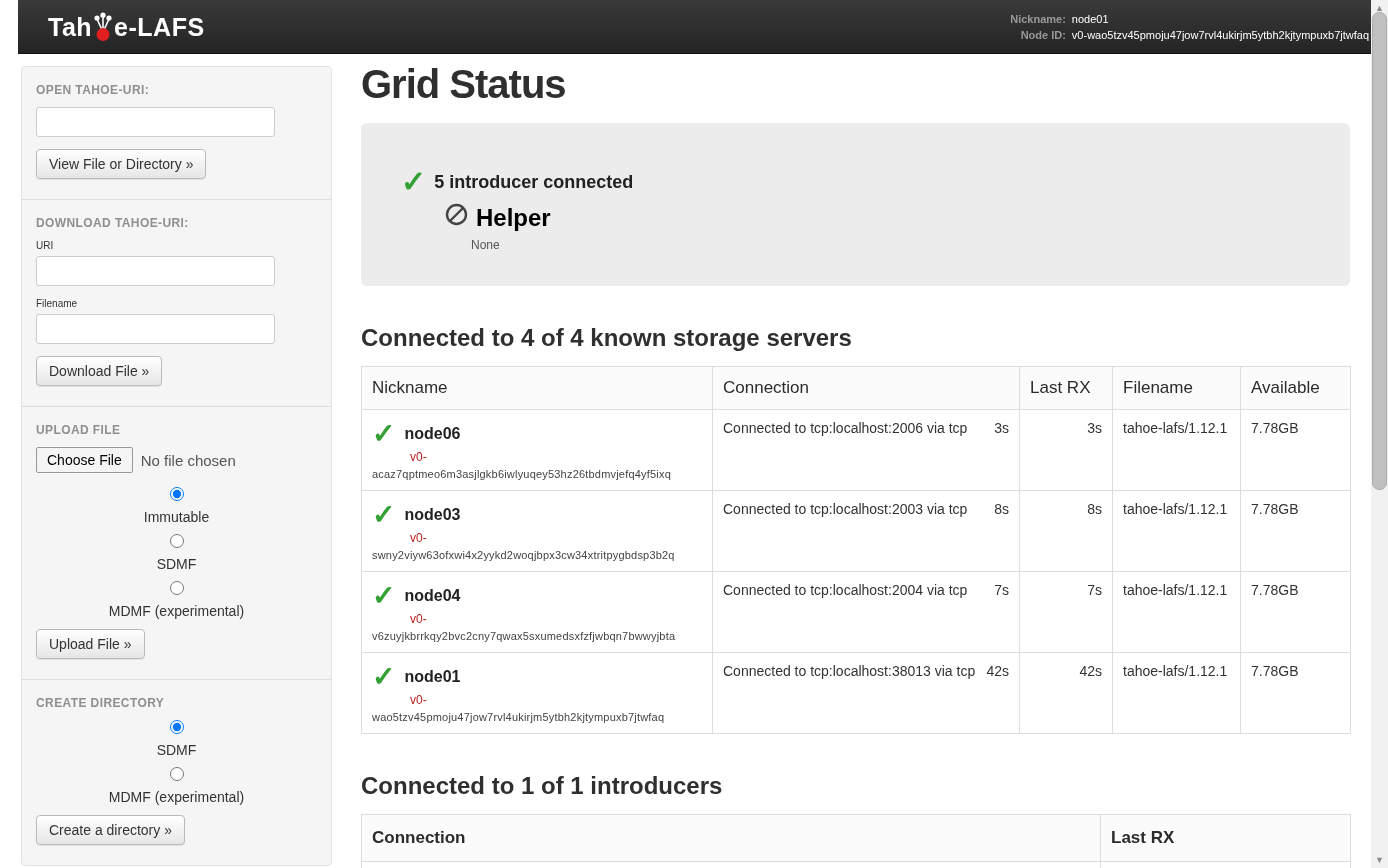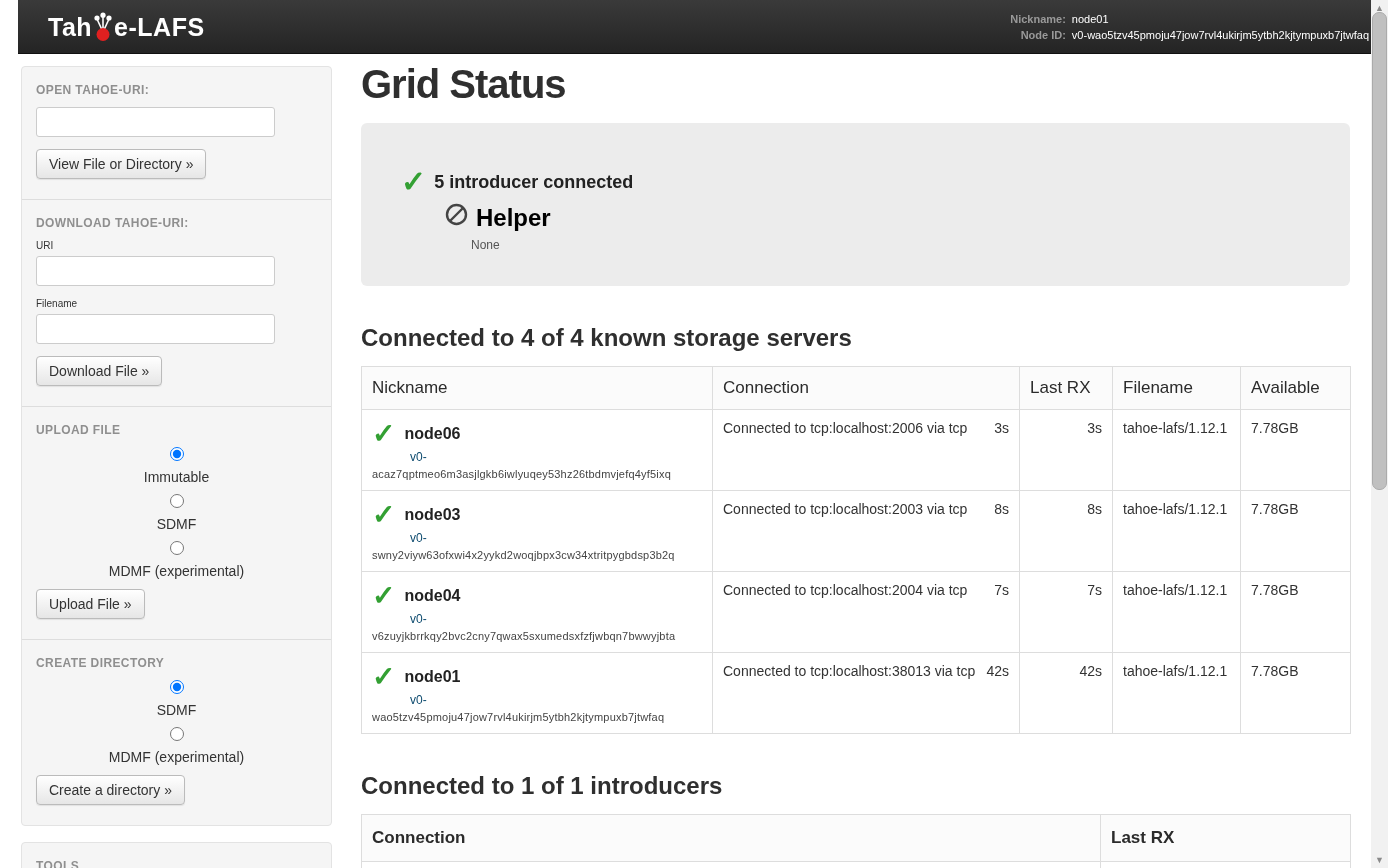--- a/index.html
+++ b/index.html
@@ -67,21 +67,21 @@
   table.grid { border-collapse:collapse; margin-top:14px; width:989px;
     border:1px solid #ddd; table-layout:fixed; }
   table.grid th { font-size:17px; font-weight:normal; color:#2b2b2b; text-align:left;
     padding:11px 10px; background:#fbfbfb; border:1px solid #ddd; }
   table.grid td { border:1px solid #ddd; vertical-align:top; padding:10px;
     font-size:14px; color:#333; }
   .col-nick { width:351px; } .col-conn { width:307px; } .col-rx { width:93px; }
   .col-ver { width:128px; } .col-avail { width:110px; }
   .nick-line { display:flex; align-items:center; gap:9px; }
   .nick-name { font-size:16px; font-weight:bold; color:#222; }
-  .nodeid-prefix { font-size:12px; color:#0c4a6e; margin:2px 0 4px 38px; }
+  .nodeid-prefix { font-size:12px; color:#b91c1c; margin:2px 0 4px 38px; }
   .nodeid-hash { font-size:11px; color:#444; letter-spacing:0.2px; }
   .conn-cell { display:flex; justify-content:space-between; gap:6px; }
   .td-right { text-align:right; }
   td.storage-row-pad { height:77px; }
 
   table.grid2 { border-collapse:collapse; margin-top:14px; width:989px;
     border:1px solid #ddd; table-layout:fixed; }
   table.grid2 th { font-size:17px; font-weight:bold; color:#2b2b2b; text-align:left;
     padding:13px 10px; background:#fbfbfb; border:1px solid #ddd; }
   table.grid2 td { border:1px solid #ddd; vertical-align:top; padding:10px;
@@ -135,20 +135,24 @@
       <div class="side-label">DOWNLOAD TAHOE-URI:</div>
       <div class="field-label">URI</div>
       <input class="txt-input" type="text" value="" style="">
       <div class="field-label">Filename</div>
       <input class="txt-input" type="text" value="" style="">
       <div><button class="btn">Download File »</button></div>
     </div>
 
     <div class="section">
       <div class="side-label">UPLOAD FILE</div>
+      <div class="file-row">
+        <button class="file-btn">Choose File</button>
+        <span class="file-none">No file chosen</span>
+      </div>
       <div class="radio-row">
         <input type="radio" name="upload-format" checked="" style="">
         <span>Immutable</span>
       </div>
       <div class="radio-row">
         <input type="radio" name="upload-format" style="">
         <span>SDMF</span>
       </div>
       <div class="radio-row">
         <input type="radio" name="upload-format" style="">

